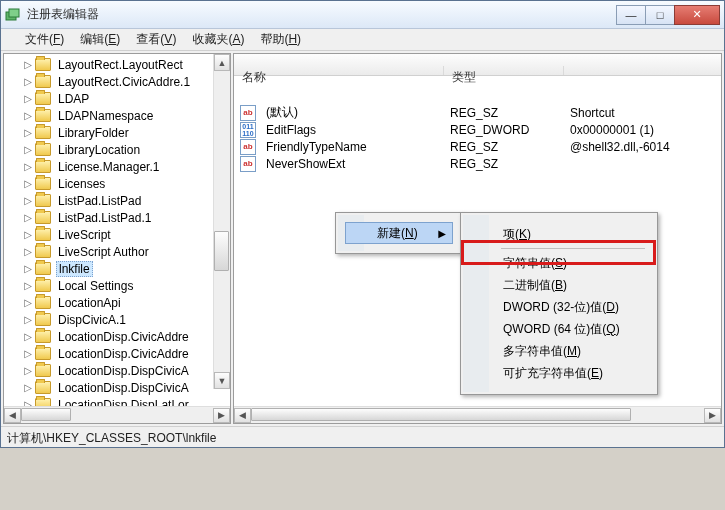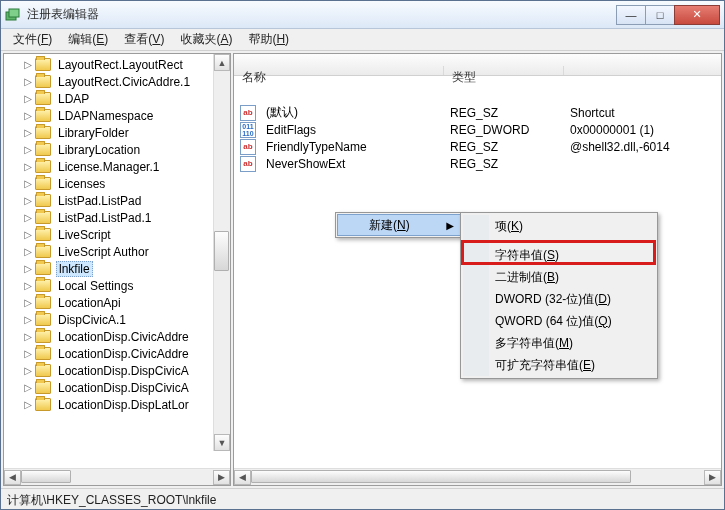--- a/index.html
+++ b/index.html
@@ -1,28 +1,28 @@
 <!DOCTYPE html>
 <html><head>
 <meta charset="utf-8">
 <style>
   * { box-sizing: border-box; margin: 0; padding: 0; font-family: "Microsoft YaHei", "Segoe UI", Tahoma, sans-serif; font-size: 12px; }
   body { background: #d4d0c8; width: 725px; height: 510px; overflow: hidden; position: relative; }
 
-  .window { width: 725px; height: 510px; background: linear-gradient(#e9eff5,#dfe9f5); border: 1px solid #5a7290; display: flex; flex-direction: column; }
+  .window { width: 725px; height: 448px; background: linear-gradient(#e9eff5,#dfe9f5); border: 1px solid #5a7290; display: flex; flex-direction: column; }
 
   .titlebar { height: 28px; background: linear-gradient(#f7fbff,#dce8f7); display: flex; align-items: center; padding: 0 4px; position: relative; border-bottom: 1px solid #b8c6d9; }
   .titlebar .icon { width: 16px; height: 16px; margin-right: 6px; display: inline-flex; align-items: center; justify-content: center; }
   .titlebar .title { flex: 1; color: #2a2a2a; }
   .win-buttons { display: flex; gap: 0; }
   .win-btn { width: 30px; height: 20px; border: 1px solid #8a9db5; background: linear-gradient(#f3f7ff,#d7e3f4); display: inline-flex; align-items: center; justify-content: center; font-size: 11px; color: #2a2a2a; }
   .win-btn.close { background: linear-gradient(#e67d73,#c84a3e); color: #fff; width: 46px; border-color:#8a3c36;}
   .win-btn + .win-btn { margin-left: -1px; }
 
-  .menubar { height: 22px; background: #f0f0f0; display: flex; align-items: center; padding: 0 4px; border-bottom: 1px solid #d0d0d0; }
+  .menubar { height: 22px; background: #f0f0f0; display: flex; align-items: center; padding: 0 16px; border-bottom: 1px solid #d0d0d0; }
   .menu-item { padding: 2px 8px; color: #222; }
   .menu-item u { text-decoration: underline; }
 
   .body { flex: 1; display: flex; background: #f0f0f0; padding: 2px; gap: 2px; min-height: 0; }
   .pane { background: #fff; border: 1px solid #9c9c9c; position: relative; overflow: hidden; }
   .tree-pane { width: 228px; display:flex; flex-direction:column;}
   .list-pane { flex: 1; display:flex; flex-direction:column;}
 
   .tree-scroll { flex:1; overflow:hidden; position:relative;}
   .tree { padding: 2px 0 2px 18px; }
@@ -52,21 +52,21 @@
   .h-scroll .thumb{position:absolute;height:13px;top:0;background:linear-gradient(#fdfdfd,#d7d7d7);border:1px solid #b0b0b0;border-radius:1px;}
 
   .v-scroll{position:absolute;right:0;top:0;bottom:17px;width:17px;background:#f0f0f0;border-left:1px solid #dedede;display:flex;flex-direction:column;}
   .v-scroll .arrow{height:17px;background:linear-gradient(#fdfdfd,#e1e1e1);border:1px solid #b8b8b8;display:flex;align-items:center;justify-content:center;font-size:9px;color:#555;}
   .v-scroll .track{flex:1;background:#efefef;position:relative;}
   .v-scroll .thumb{position:absolute;left:0;width:15px;background:linear-gradient(#fdfdfd,#d7d7d7);border:1px solid #b0b0b0;border-radius:1px;}
 
   .statusbar{height:21px;background:#f0f0f0;border-top:1px solid #d0d0d0;padding:3px 6px;color:#222;}
 
   
-  .ctx-menu{position:absolute;background:#f0f0f0;border:1px solid #979797;box-shadow:2px 2px 4px rgba(0,0,0,.3);padding:2px;}
+  .ctx-menu{position:absolute;background:#f0f0f0;border:1px solid #979797;box-shadow:2px 2px 4px rgba(0,0,0,.3);padding:10px;}
   .ctx-menu .gutter{position:absolute;left:2px;top:2px;bottom:2px;width:26px;background:#e8ecef;}
   .ctx-item{position:relative;height:22px;display:flex;align-items:center;padding:0 20px 0 32px;white-space:nowrap;}
   .ctx-item.hover{background:#bcd6f5;border:1px solid #7da2ce;margin:-1px;padding:0 19px 0 31px;}
   .ctx-item .arrow{position:absolute;right:6px;font-size:10px;}
   .ctx-item u{text-decoration:underline;}
 
   .submenu{left:460px;top:212px;width:198px;}
   .parentmenu{left:335px;top:212px;width:128px;}
 
   .highlight-box{position:absolute;border:3px solid #d81b1b;pointer-events:none;}

